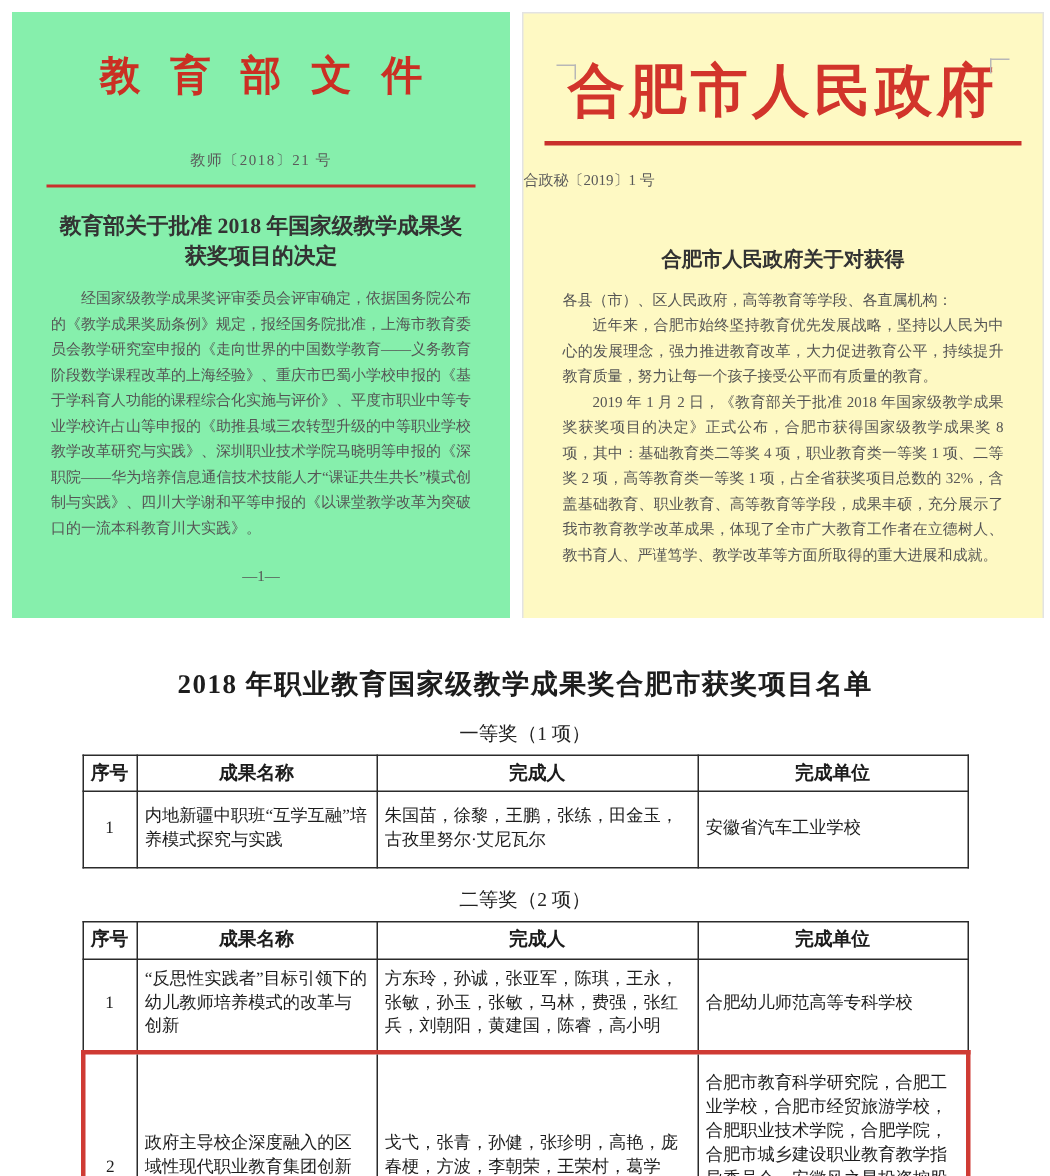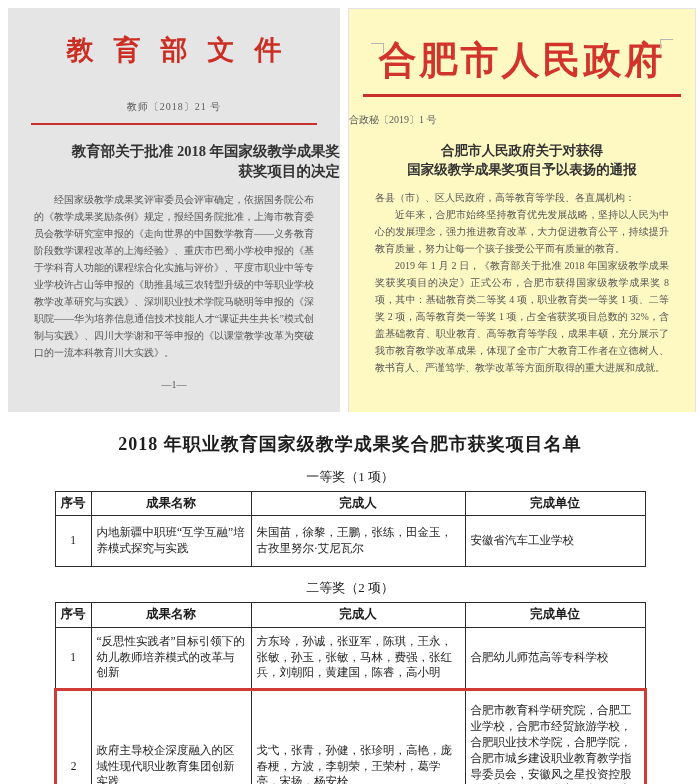--- a/index.html
+++ b/index.html
@@ -2,50 +2,50 @@
 <html><head>
 <meta charset="utf-8">
 <style>
   html,body{margin:0;padding:0;background:#ffffff;}
   body{
     width:700px;height:784px;overflow:hidden;position:relative;
     font-family:"Liberation Serif","DejaVu Serif",serif;
     color:#3f3f3f;
   }
   
-  .doc{position:absolute;top:8px;height:404px;background:#e5e5e5;}
+  .doc{position:absolute;top:8px;height:404px;background:#86efac;}
   .doc-left{left:8px;width:332px;}
   .doc-right{left:348px;width:346px;border:1px solid #e3e3e3;background:#fef9c3;}
 
   .moe-header{
     margin-top:24px;text-align:center;color:#cb2f23;font-weight:bold;
     font-size:27px;letter-spacing:20px;text-indent:20px;white-space:nowrap;
   }
   .moe-docnum{margin-top:32px;text-align:center;font-size:10px;color:#5a5a5a;letter-spacing:1px;}
   .moe-redline{margin:9px auto 0;width:86%;border-top:2px solid #c9302c;}
-  .moe-title{margin-top:16px;text-align:right;font-weight:bold;color:#333;font-size:14.5px;line-height:20px;}
+  .moe-title{margin-top:16px;text-align:center;font-weight:bold;color:#333;font-size:14.5px;line-height:20px;}
   .doc-body{margin:10px 26px 0;font-size:10px;line-height:17px;color:#555;text-align:justify;}
   .doc-body p{margin:0;text-indent:2em;}
   .doc-body p.no-indent{text-indent:0;}
   .pageno{position:absolute;bottom:22px;left:0;right:0;text-align:center;font-size:10px;color:#555;}
 
   .hf-header{
     margin-top:26px;text-align:center;color:#d2342b;font-weight:bold;
     font-size:38px;letter-spacing:3px;white-space:nowrap;
   }
   .hf-redline{margin:8px auto 0;width:92%;border-top:3px solid #c9302c;}
   .hf-docnum{margin-top:16px;text-align:left;padding-right:24px;font-size:10px;color:#5a5a5a;}
-  .hf-title{margin-top:14px;text-align:center;font-weight:bold;color:#333;font-size:13.5px;line-height:19px;}
+  .hf-title{margin-top:36px;text-align:center;font-weight:bold;color:#333;font-size:13.5px;line-height:19px;}
   .crop-mark{position:absolute;width:12px;height:9px;border-color:#b7b7b7;border-style:solid;border-width:0;}
   .crop-left{left:22px;top:34px;border-top-width:1px;border-right-width:1px;}
   .crop-right{right:22px;top:30px;border-top-width:1px;border-left-width:1px;}
 
   
   .awards{position:absolute;top:412px;left:0;width:700px;height:372px;background:#ffffff;}
-  .awards-title{margin-top:20px;text-align:center;font-weight:bold;color:#1d1d1d;font-size:18px;letter-spacing:1px;}
+  .awards-title{margin-top:32px;text-align:center;font-weight:bold;color:#1d1d1d;font-size:18px;letter-spacing:1px;}
   .section-label{margin-top:12px;text-align:center;color:#222;font-size:13px;margin-bottom:5px;}
   table.award{border-collapse:collapse;margin:0 auto;width:590px;table-layout:fixed;
     font-size:11.5px;color:#1c1c1c;line-height:1.38;}
   table.award th,table.award td{border:1px solid #2b2b2b;padding:2px 5px;vertical-align:middle;}
   table.award th{font-weight:bold;font-size:12.5px;padding:3px 2px;}
   col.c-no{width:36px;} col.c-name{width:160px;} col.c-people{width:214px;} col.c-unit{width:180px;}
   td.no{text-align:center;}
   tr.highlight td{border-top:3px solid #cf3b34;border-bottom:3px solid #cf3b34;}
   tr.highlight td:first-child{border-left:3px solid #cf3b34;}
   tr.highlight td:last-child{border-right:3px solid #cf3b34;}
@@ -71,21 +71,20 @@
 </div>
 
 <div class="doc doc-right">
   <span class="crop-mark crop-left"></span>
   <span class="crop-mark crop-right"></span>
   <div class="hf-header">合肥市人民政府</div>
   <div class="hf-redline"></div>
   <div class="hf-docnum">合政秘〔2019〕1 号</div>
   <div class="hf-title">
     <div>合肥市人民政府关于对获得</div>
-    <div>国家级教学成果奖项目予以表扬的通报</div>
   </div>
   <div class="doc-body">
     <p class="no-indent">各县（市）、区人民政府，高等教育等学段、各直属机构：</p>
     <p>近年来，合肥市始终坚持教育优先发展战略，坚持以人民为中心的发展理念，强力推进教育改革，大力促进教育公平，持续提升教育质量，努力让每一个孩子接受公平而有质量的教育。</p>
     <p>2019 年 1 月 2 日，《教育部关于批准 2018 年国家级教学成果奖获奖项目的决定》正式公布，合肥市获得国家级教学成果奖 8 项，其中：基础教育类二等奖 4 项，职业教育类一等奖 1 项、二等奖 2 项，高等教育类一等奖 1 项，占全省获奖项目总数的 32%，含盖基础教育、职业教育、高等教育等学段，成果丰硕，充分展示了我市教育教学改革成果，体现了全市广大教育工作者在立德树人、教书育人、严谨笃学、教学改革等方面所取得的重大进展和成就。</p>
   </div>
 </div>
 
 <div class="awards">
   <div class="awards-title">2018 年职业教育国家级教学成果奖合肥市获奖项目名单</div>

